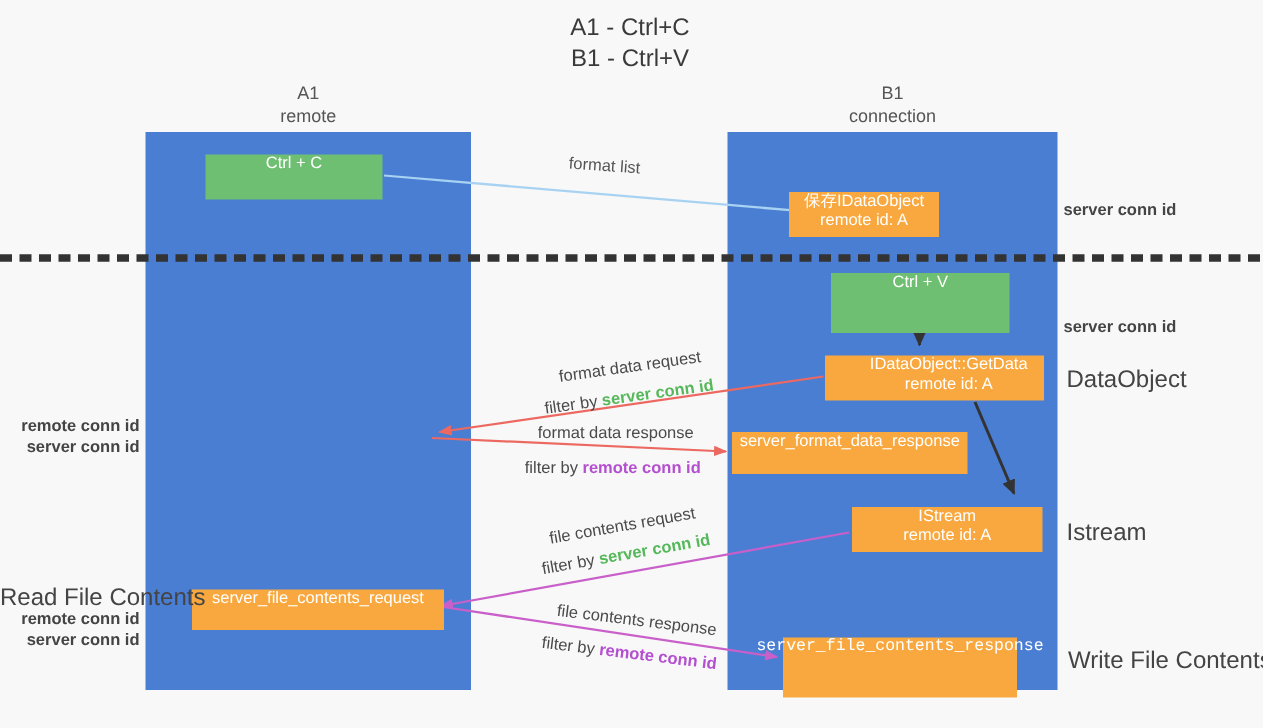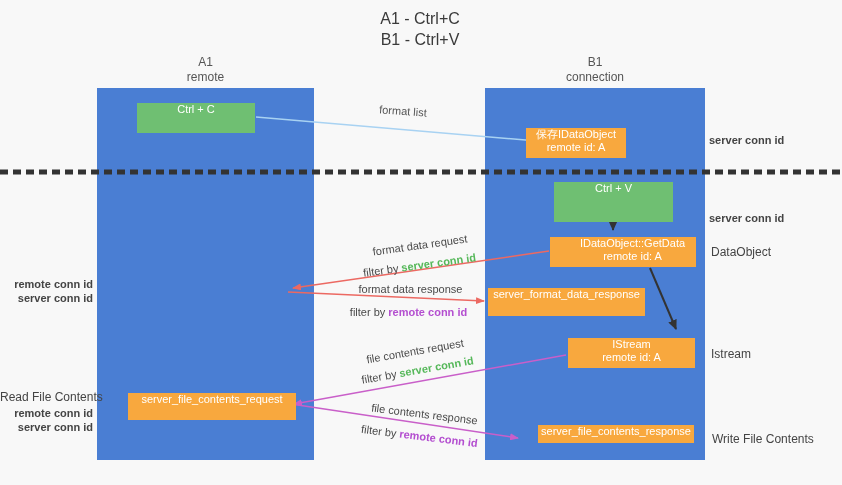--- a/index.html
+++ b/index.html
@@ -23,30 +23,30 @@
   .orange{background:#f8a83e;}
 
   #node-ctrl-c{left:137px;top:103px;width:118px;height:30px;}
   #node-save-idataobject{left:526px;top:128px;width:100px;height:30px;}
   #node-ctrl-v{left:554px;top:182px;width:119px;height:40px;}
   #node-getdata{left:550px;top:237px;width:127px;height:30px;padding-left:19px;}
   #node-format-request{left:128px;top:277px;width:158px;height:28px;}
   #node-format-response{left:488px;top:288px;width:157px;height:28px;}
   #node-istream{left:568px;top:338px;width:127px;height:30px;}
   #node-file-request{left:128px;top:393px;width:168px;height:27px;}
-  #node-file-response{left:538px;top:425px;width:156px;height:18px;}
+  #node-file-response{left:522px;top:425px;width:156px;height:40px;font-family:Liberation Mono, monospace;}
 
   svg.overlay{position:absolute;left:0;top:0;width:842px;height:485px;pointer-events:none;}
 
   .arrow-label{position:absolute;font-size:11px;color:#4a4a4a;text-align:center;white-space:nowrap;}
   .green-text{color:#56b85a;font-weight:bold;}
   .purple-text{color:#b44fd0;font-weight:bold;}
   .filter-prefix{margin-right:3px;}
 
-  .side-label{position:absolute;font-size:12px;color:#444;white-space:nowrap;}
+  .side-label{position:absolute;font-size:16px;color:#444;white-space:nowrap;}
   .side-label.small{font-size:11px;line-height:14px;}
   .left-group{position:absolute;left:0;width:93px;text-align:right;}
 
   #lbl-format-list{left:368px;top:105px;width:70px;transform:rotate(4deg);color:#555;}
   #lbl-fdr-1{left:360px;top:239px;width:120px;transform:rotate(-8deg);}
   #lbl-fdr-2{left:352px;top:259px;width:135px;transform:rotate(-8deg);}
   #lbl-fresp-1{left:348px;top:283px;width:125px;}
   #lbl-fresp-2{left:341px;top:306px;width:135px;}
   #lbl-fcr-1{left:355px;top:345px;width:120px;transform:rotate(-10deg);}
   #lbl-fcr-2{left:350px;top:364px;width:135px;transform:rotate(-10deg);}

